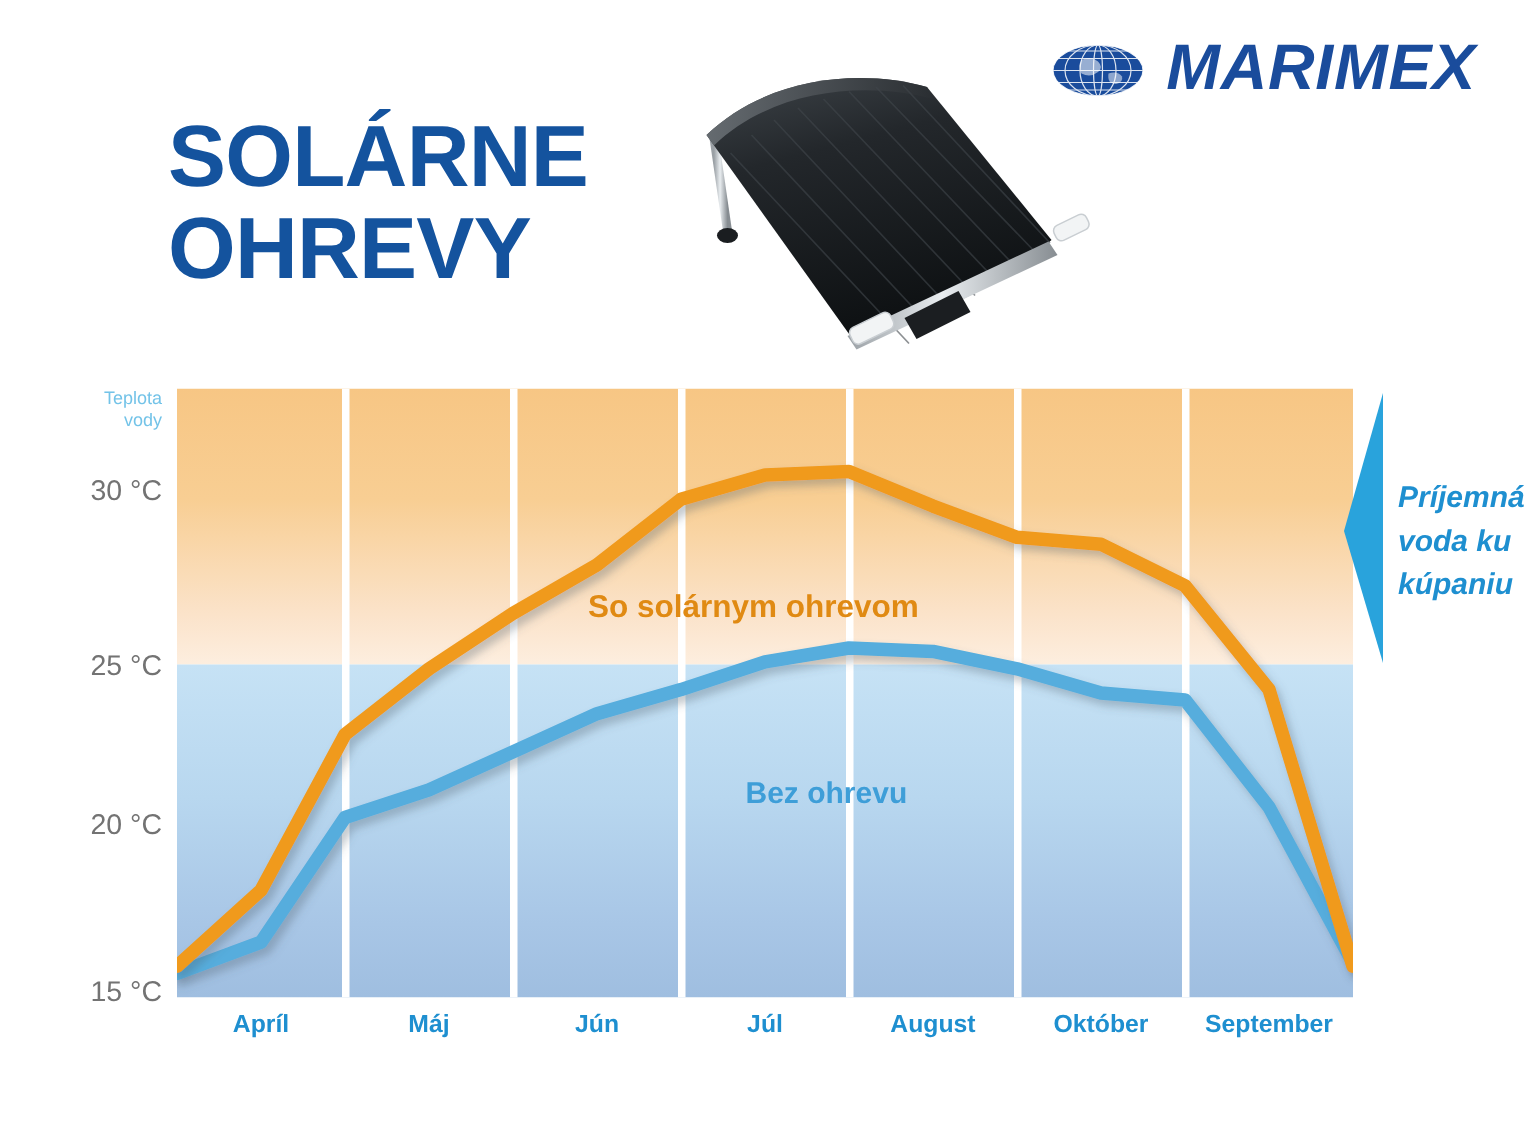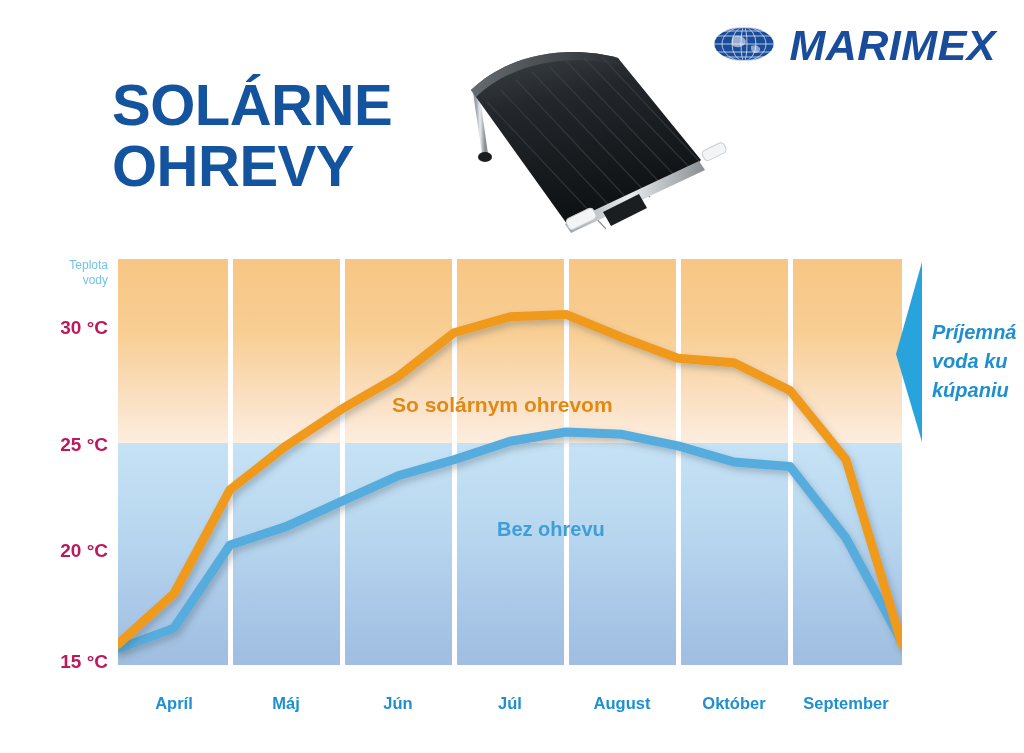--- a/index.html
+++ b/index.html
@@ -11,21 +11,21 @@
   .stage{position:absolute;left:0;top:0;width:1024px;height:753px;background:#fff;}
 
   
   .title{
     position:absolute;left:112px;top:74px;width:380px;
     font-size:58px;font-weight:bold;line-height:1.06;
     color:#14539E;letter-spacing:-0.5px;
   }
   .title .l2{display:block;}
 
-  .brand{position:absolute;right:28px;top:24px;display:flex;align-items:flex-start;gap:14px;}
+  .brand{position:absolute;right:40px;top:24px;display:flex;align-items:flex-end;gap:14px;}
   .brand-globe{width:62px;height:40px;display:block;}
   .brand-name{
     font-size:43px;font-weight:bold;font-style:italic;color:#1A4C9C;
     letter-spacing:0.5px;line-height:1;
   }
 
   
   .product{position:absolute;left:443px;top:44px;width:285px;height:195px;}
 
   
@@ -39,30 +39,30 @@
     position:absolute;left:0;top:45.3%;width:100%;height:54.7%;
     background:linear-gradient(to bottom,#C6E2F5 0%,#B8D7EF 40%,#A8C6E6 78%,#9FBEE0 100%);
   }
   .vgrid{position:absolute;top:0;bottom:0;width:5px;background:#ffffff;}
 
   .plot-svg{position:absolute;inset:0;width:100%;height:100%;}
 
   
   .ylab{
     position:absolute;right:0;text-align:right;
-    font-size:19px;font-weight:bold;color:#be185d;white-space:nowrap;
+    font-size:19px;font-weight:normal;color:#737373;white-space:nowrap;
   }
   .yaxis{position:absolute;left:0px;top:259px;width:108px;height:406px;}
   .axis-caption{
     position:absolute;left:0px;top:258px;width:108px;text-align:right;
     font-size:12px;line-height:1.25;color:#73C3E8;font-weight:normal;
   }
 
   
-  .xaxis{position:absolute;left:118px;top:694px;width:784px;height:28px;display:flex;}
+  .xaxis{position:absolute;left:118px;top:674px;width:784px;height:28px;display:flex;}
   .xlab{
     flex:1;text-align:center;font-size:16.5px;font-weight:bold;color:#1E8FD0;
     white-space:nowrap;
   }
 
   
   .series-label{position:absolute;font-weight:bold;white-space:nowrap;}
   .lab-solar{left:392px;top:393px;font-size:21px;color:#E08A13;}
   .lab-nosolar{left:497px;top:518px;font-size:20px;color:#3E9ED8;}
 

